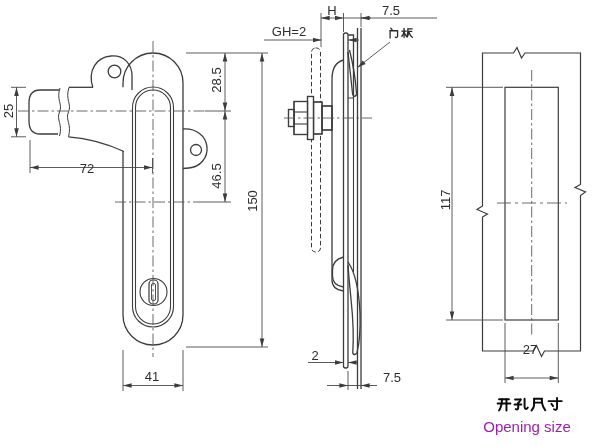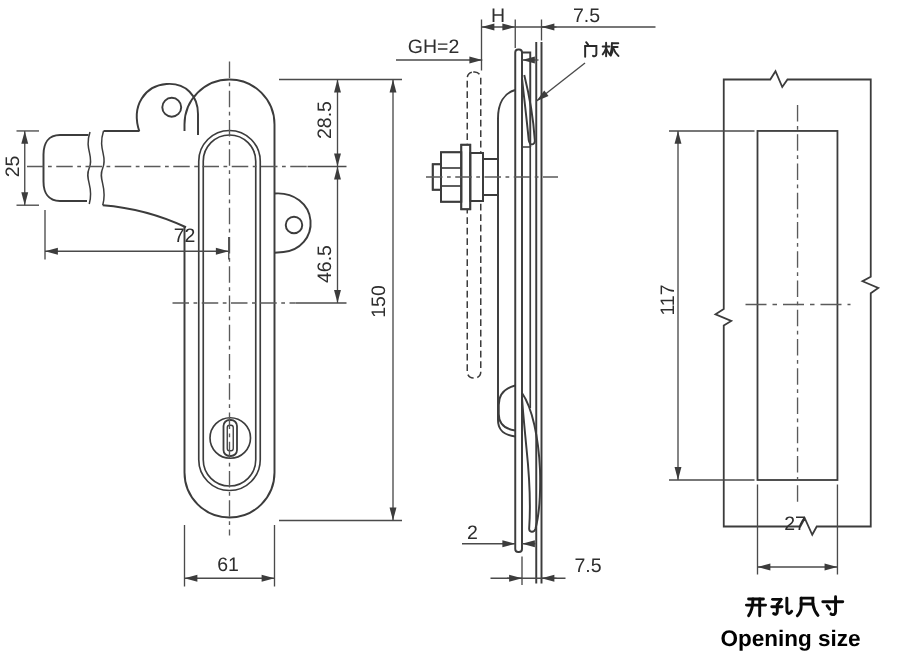--- a/index.html
+++ b/index.html
@@ -3,21 +3,21 @@
 <meta charset="utf-8">
 <style>
   html,body{margin:0;padding:0;background:#fff;}
   #stage{position:relative;width:600px;height:446px;background:#fff;overflow:hidden;
          font-family:"Liberation Sans", sans-serif;}
   #stage svg{position:absolute;left:0;top:0;}
   .lbl{position:absolute;transform:translate(-50%,-50%);font-size:13px;color:#2e2e2e;
        white-space:nowrap;line-height:1;}
   .rot{transform:translate(-50%,-50%) rotate(-90deg);}
   .ghost{color:transparent;font-style:italic;}
-  .cap-en{font-weight:bold;font-size:15px;color:#000000;}
+  .cap-en{font-weight:normal;font-size:15px;color:#a21caf;}
 </style>
 </head>
 <body>
 
 <div id="stage">
 
 <svg width="600" height="446" viewBox="0 0 600 446">
   <defs>
     <marker id="arr" markerWidth="10" markerHeight="7" refX="9" refY="3.5" orient="auto-start-reverse" markerUnits="userSpaceOnUse">
       <path d="M0.4,1.2 L9,3.5 L0.4,5.8 Z" fill="#3c3c3c"></path>
@@ -194,25 +194,25 @@
   </g>
   <g stroke="#0a0a0a" stroke-width="2.3">
     <use href="#g-kai" transform="translate(495.5,395.5) scale(0.85)"></use>
     <use href="#g-kong" transform="translate(512.5,395.5) scale(0.85)"></use>
     <use href="#g-chi" transform="translate(529.5,395.5) scale(0.85)"></use>
     <use href="#g-cun" transform="translate(546.5,395.5) scale(0.85)"></use>
   </g>
 </svg>
 
 <div class="lbl rot" style="left:8px;top:111px;">25</div>
-<div class="lbl" style="left:87px;top:157px;margin-left:36px;">72</div>
+<div class="lbl" style="left:87px;top:168px;">72</div>
 <div class="lbl rot" style="left:216px;top:80px;">28.5</div>
 <div class="lbl rot" style="left:216px;top:176px;">46.5</div>
 <div class="lbl rot" style="left:252px;top:201px;">150</div>
-<div class="lbl" style="left:152px;top:376px;">61</div>
+<div class="lbl" style="left:152px;top:376px;">41</div>
 
 <div class="lbl" style="left:332px;top:10px;">H</div>
 <div class="lbl" style="left:391px;top:10px;">7.5</div>
 <div class="lbl" style="left:289px;top:31px;">GH=2</div>
 <div class="lbl ghost" style="left:397px;top:33px;">门板</div>
 <div class="lbl" style="left:315px;top:355px;">2</div>
 <div class="lbl" style="left:392px;top:377px;">7.5</div>
 
 <div class="lbl rot" style="left:445px;top:200px;">117</div>
 <div class="lbl" style="left:530px;top:349px;">27</div>

